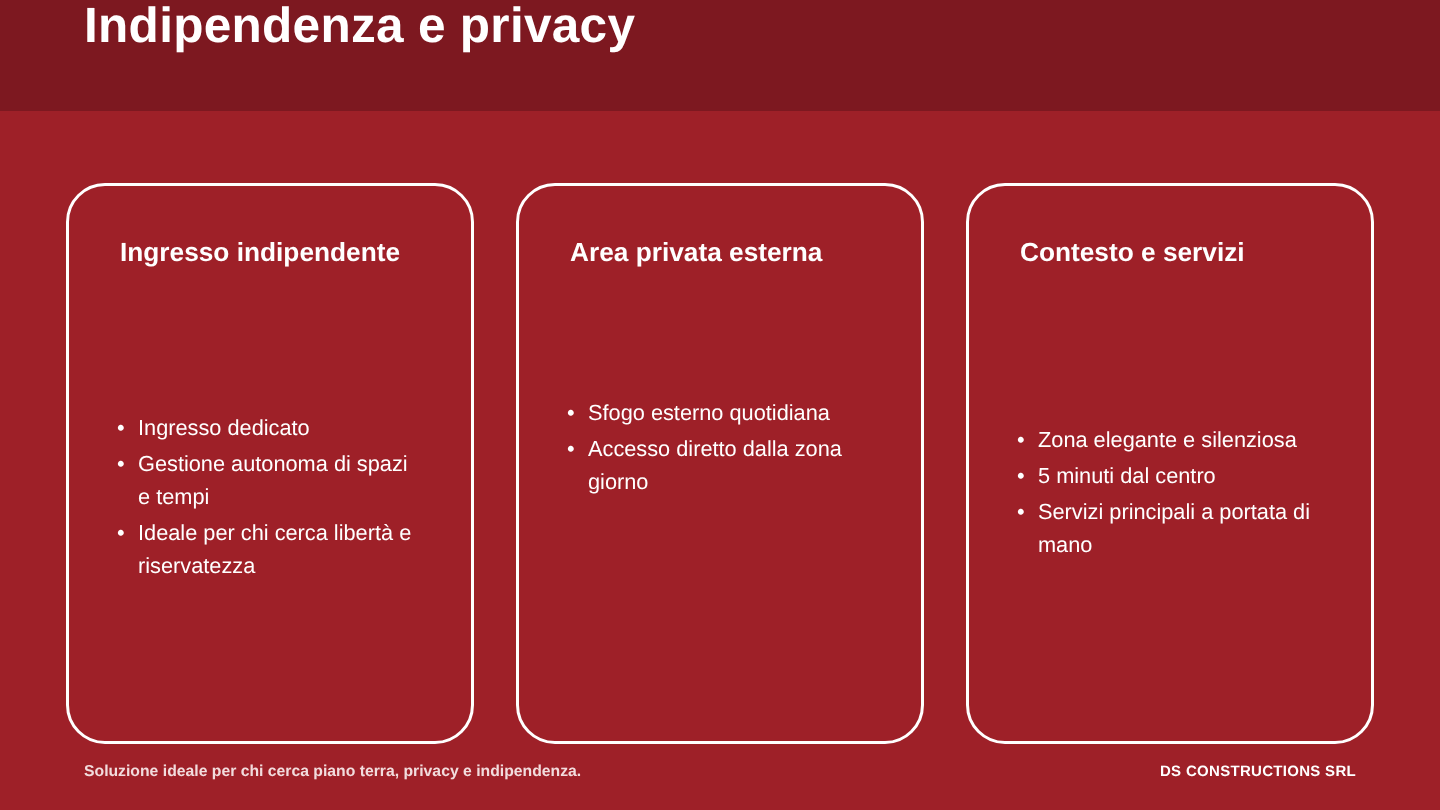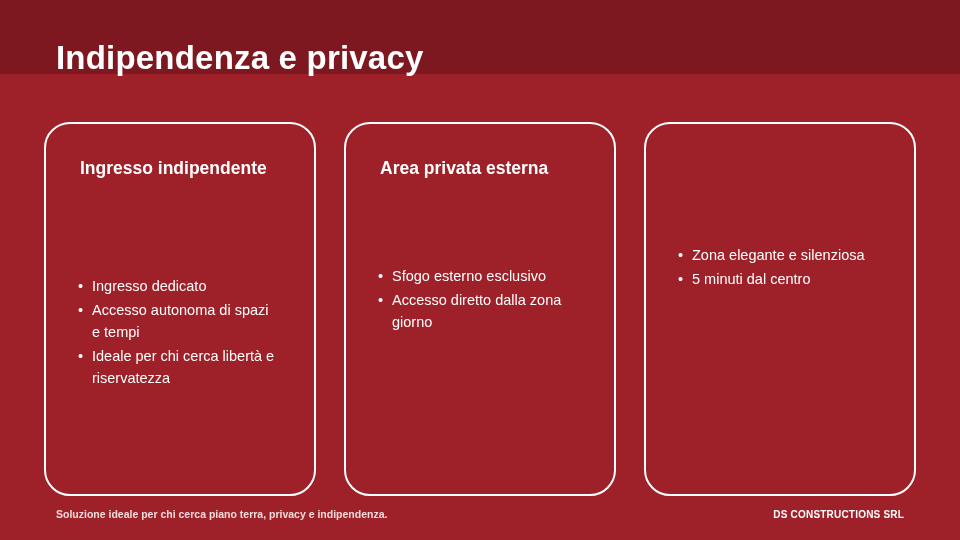--- a/index.html
+++ b/index.html
@@ -18,21 +18,21 @@
     position: absolute;
     inset: 0;
     background: #9e2028;
     display: flex;
     flex-direction: column;
   }
   .title-bar {
     height: 74px;
     background: #7d1820;
     display: flex;
-    align-items: flex-end;
+    align-items: flex-start;
     padding-left: 56px;
     flex: 0 0 auto;
   }
   .title-bar h1 {
     font-size: 33px;
     font-weight: bold;
     letter-spacing: 0.2px;
     color: #ffffff;
     line-height: 1;
   }
@@ -111,37 +111,39 @@
   <div class="title-bar">
     <h1>Indipendenza e privacy</h1>
   </div>
 
   <div class="cards">
 
     <div class="card card--1">
       <h2>Ingresso indipendente</h2>
       <ul>
         <li>Ingresso dedicato</li>
-        <li>Accesso autonoma di spazi e tempi</li>
+        <li>Gestione autonoma di spazi e tempi</li>
         <li>Ideale per chi cerca libertà e riservatezza</li>
       </ul>
     </div>
 
     <div class="card card--2">
       <h2>Area privata esterna</h2>
       <ul>
-        <li>Sfogo esterno esclusivo</li>
+        <li>Sfogo esterno quotidiana</li>
         <li>Accesso diretto dalla zona giorno</li>
       </ul>
     </div>
 
     <div class="card card--3">
+      <h2>Contesto e servizi</h2>
       <ul>
         <li>Zona elegante e silenziosa</li>
         <li>5 minuti dal centro</li>
+        <li>Servizi principali a portata di mano</li>
       </ul>
     </div>
 
   </div>
 
   <div class="footer">
     <div class="note">Soluzione ideale per chi cerca piano terra, privacy e indipendenza.</div>
     <div class="brand">DS CONSTRUCTIONS SRL</div>
   </div>
 

